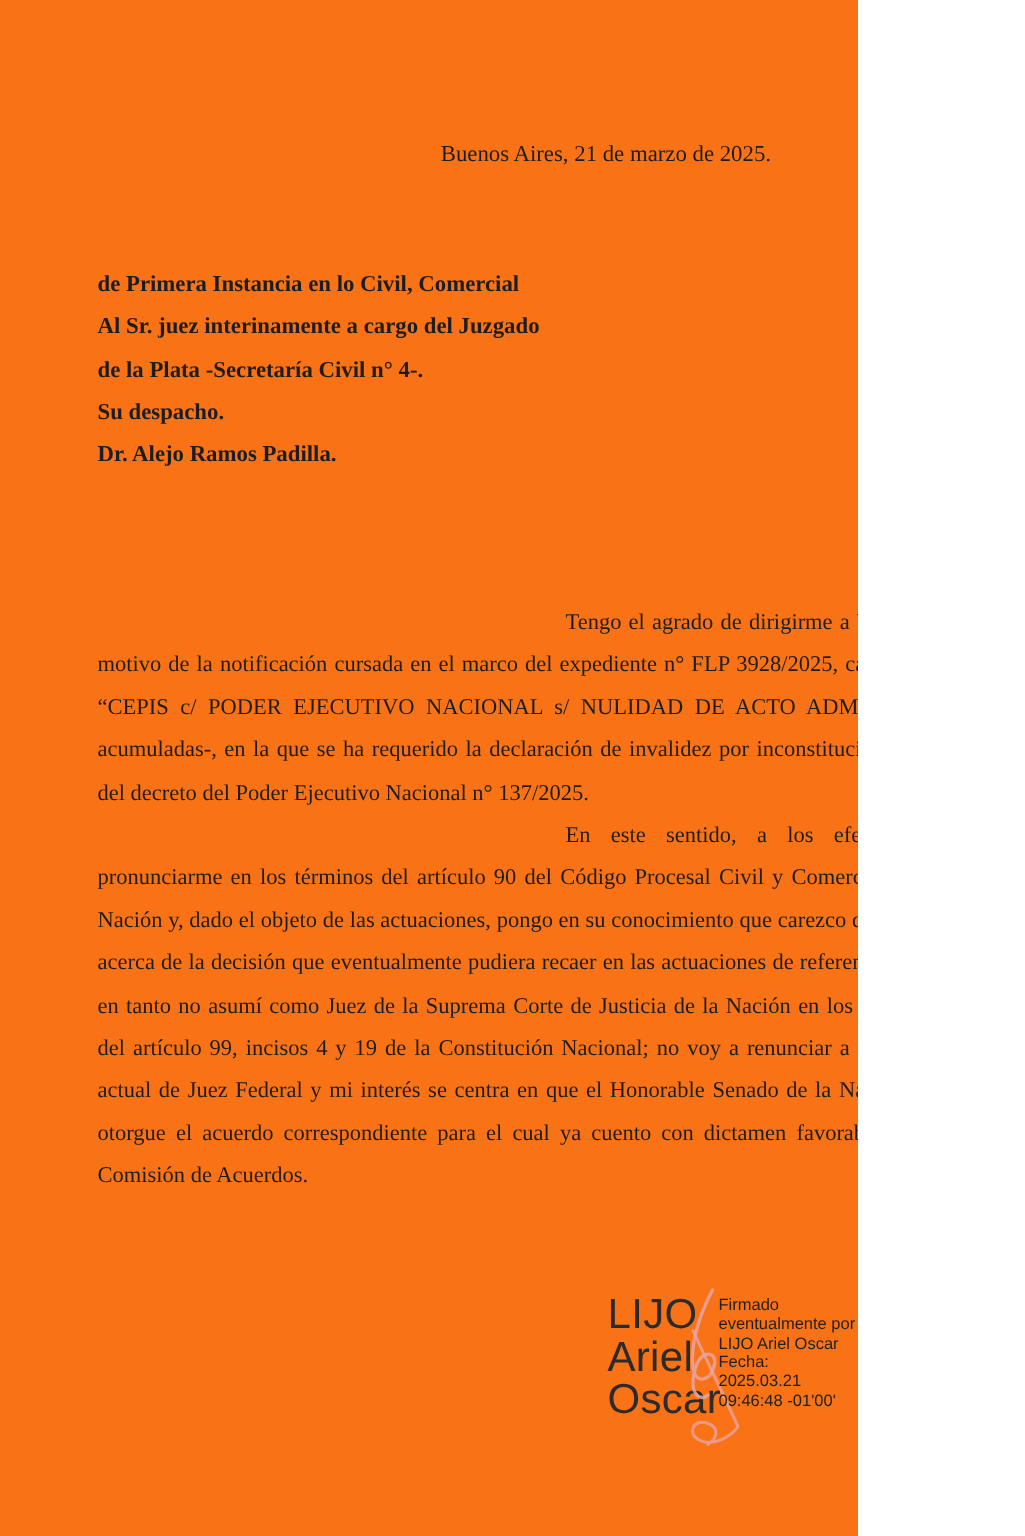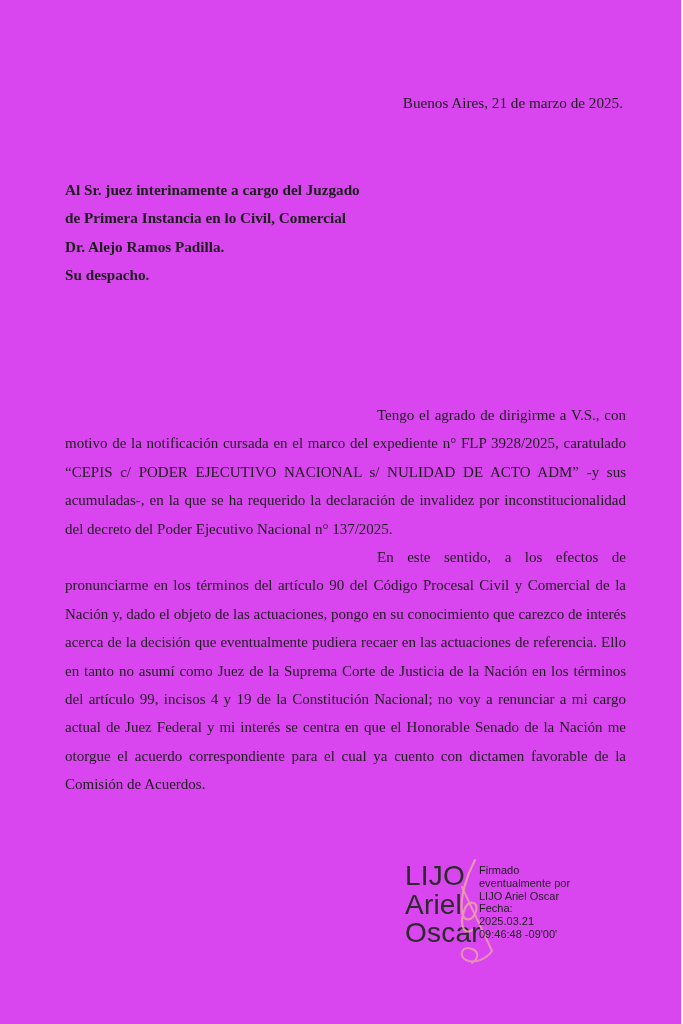--- a/index.html
+++ b/index.html
@@ -2,23 +2,23 @@
 <html lang="es"><head>
 <meta charset="utf-8">
 <style>
   html, body {
     margin: 0;
     padding: 0;
     background: #ffffff;
   }
   .page {
     position: relative;
-    width: 681px;
+    width: 572px;
     height: 1024px;
-    background: #d946ef;
+    background: #f97316;
     overflow: hidden;
     font-family: "Liberation Serif", serif;
     color: #1d1d1d;
     text-decoration: underline;
   }
   .date-line {
     position: absolute;
     top: 94px;
     right: 58px;
     font-size: 15.2px;
@@ -83,24 +83,25 @@
   }
 </style>
 </head>
 <body>
 
 <div class="page">
 
   <div class="date-line">Buenos Aires, 21 de marzo de 2025.</div>
 
   <div class="addressee">
+    <div>de Primera Instancia en lo Civil, Comercial</div>
     <div>Al Sr. juez interinamente a cargo del Juzgado</div>
-    <div>de Primera Instancia en lo Civil, Comercial</div>
+    <div>de la Plata -Secretaría Civil n° 4-.</div>
+    <div>Su despacho.</div>
     <div>Dr. Alejo Ramos Padilla.</div>
-    <div>Su despacho.</div>
   </div>
 
   <div class="letter-body">
     <p>Tengo el agrado de dirigirme a V.S., con motivo de la notificación cursada en el marco del expediente n° FLP 3928/2025, caratulado “CEPIS c/ PODER EJECUTIVO NACIONAL s/ NULIDAD DE ACTO ADM” -y sus acumuladas-, en la que se ha requerido la declaración de invalidez por inconstitucionalidad del decreto del Poder Ejecutivo Nacional n° 137/2025.</p>
     <p>En este sentido, a los efectos de pronunciarme en los términos del artículo 90 del Código Procesal Civil y Comercial de la Nación y, dado el objeto de las actuaciones, pongo en su conocimiento que carezco de interés acerca de la decisión que eventualmente pudiera recaer en las actuaciones de referencia. Ello en tanto no asumí como Juez de la Suprema Corte de Justicia de la Nación en los términos del artículo 99, incisos 4 y 19 de la Constitución Nacional; no voy a renunciar a mi cargo actual de Juez Federal y mi interés se centra en que el Honorable Senado de la Nación me otorgue el acuerdo correspondiente para el cual ya cuento con dictamen favorable de la Comisión de Acuerdos.</p>
   </div>
 
   <div class="signature">
 
     <div class="sig-name">
@@ -113,18 +114,18 @@
       <path d="M 27,3 C 18,20 12,40 14,55 C 16,66 25,64 28,54 C 31,44 20,42 16,54 C 10,72 19,78 24,73" fill="none" stroke-width="2.2" stroke-linecap="round" opacity="0.85" stroke="#e9a4a4"></path>
       <path d="M 14,30 C 24,52 34,72 44,94 C 40,100 28,108 18,103 C 10,99 14,88 24,92 C 32,95 30,102 24,106" fill="none" stroke-width="2" stroke-linecap="round" opacity="0.8" stroke="#e9a4a4"></path>
     </svg>
 
     <div class="sig-details">
       <div>Firmado</div>
       <div>eventualmente por</div>
       <div>LIJO Ariel Oscar</div>
       <div>Fecha:</div>
       <div>2025.03.21</div>
-      <div>09:46:48 -09'00'</div>
+      <div>09:46:48 -01'00'</div>
     </div>
 
   </div>
 
 </div>
 
 </body></html>

